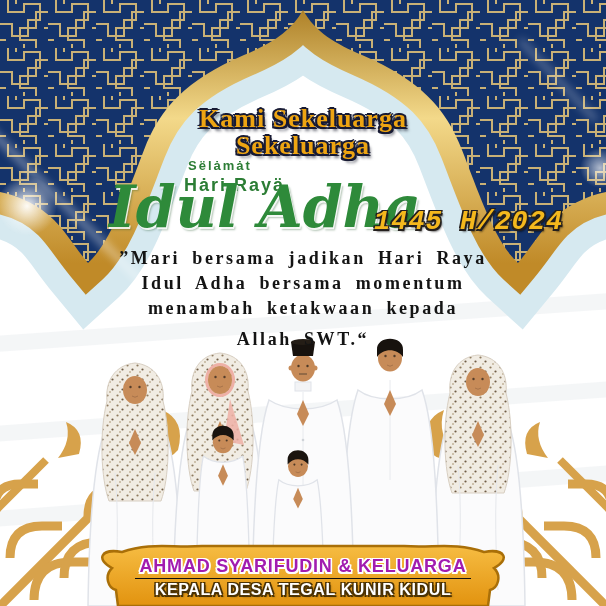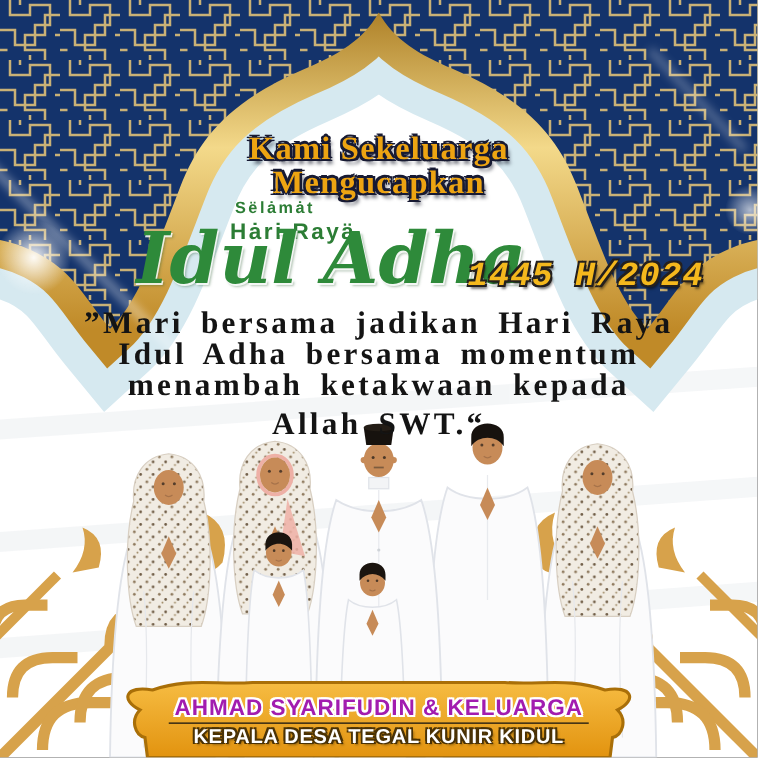--- a/index.html
+++ b/index.html
@@ -26,21 +26,21 @@
     font-size:57px;color:#2e8a3a;line-height:1;
     text-shadow:1px 2px 0 rgba(255,255,255,.85),2px 3px 2px rgba(40,90,45,.35);
   }
   .year{
     font-family:Liberation Mono, monospace;font-weight:bold;font-style:italic;
     font-size:27px;color:#f4b81d;letter-spacing:1px;
     text-shadow:-1.5px -1.5px 0 #24201e,1.5px -1.5px 0 #24201e,-1.5px 1.5px 0 #24201e,
                 1.5px 1.5px 0 #24201e,2px 3px 2px rgba(0,0,0,.5);
   }
   .quote-line{
-    font-family:"Liberation Serif",serif;font-weight:bold;font-size:25px;
+    font-family:"Liberation Serif",serif;font-weight:bold;font-size:18px;
     color:#141414;letter-spacing:2.6px;word-spacing:5px;line-height:25px;
   }
   .ribbon-name{
     font-weight:bold;font-size:18px;letter-spacing:.8px;color:#a21caf;
     text-shadow:-1.5px -1.5px 0 #fff,1.5px -1.5px 0 #fff,-1.5px 1.5px 0 #fff,1.5px 1.5px 0 #fff,
                 0 -1.5px 0 #fff,0 1.5px 0 #fff,-1.5px 0 0 #fff,1.5px 0 0 #fff;
   }
   .ribbon-title{
     font-weight:bold;font-size:16px;letter-spacing:.6px;color:#ffffff;
     text-shadow:-1.5px -1.5px 0 #4a3205,1.5px -1.5px 0 #4a3205,-1.5px 1.5px 0 #4a3205,
@@ -220,21 +220,21 @@
             <path d="M-3,6 Q0,8.5 3,6" stroke="#9c6b46" stroke-width="1.1" fill="none"></path>
           </g>
       <path d="M0,26 L6,40 L0,52 L-6,40 Z" fill="#c78b58"></path>
     </g>
   </g>
 
   <path d="M112,568 C96,560 100,548 122,552 C150,542 172,548 202,546 L404,546 C434,548 456,542 484,552 C506,548 510,560 494,568 C502,576 498,588 490,590 L488,606 L118,606 L116,590 C108,588 104,576 112,568 Z" fill="url(#ribbonGold)" stroke="#a96f08" stroke-width="2.5"></path>
 </svg>
 
   <div class="txt center intro-line" style="top:104px">Kami Sekeluarga</div>
-  <div class="txt center intro-line" style="top:131px">Mengucapkan</div>
+  <div class="txt center intro-line" style="top:131px">Sekeluarga</div>
 
   <div class="txt salut" style="left:188px;top:159px;font-size:13px">Sëlȧmȧt</div>
   <div class="txt salut" style="left:184px;top:176px;font-size:18px">Hȧri Rayä</div>
 
   <div class="txt title-script" style="left:100px;top:178px;width:330px;text-align:center">Idul Adha</div>
   <div class="txt year" style="left:374px;top:207px">1445 H/2024</div>
 
   <div class="txt center quote-line" style="top:246px">”Mari bersama jadikan Hari Raya</div>
   <div class="txt center quote-line" style="top:271px">Idul Adha bersama momentum</div>
   <div class="txt center quote-line" style="top:296px">menambah ketakwaan kepada</div>

